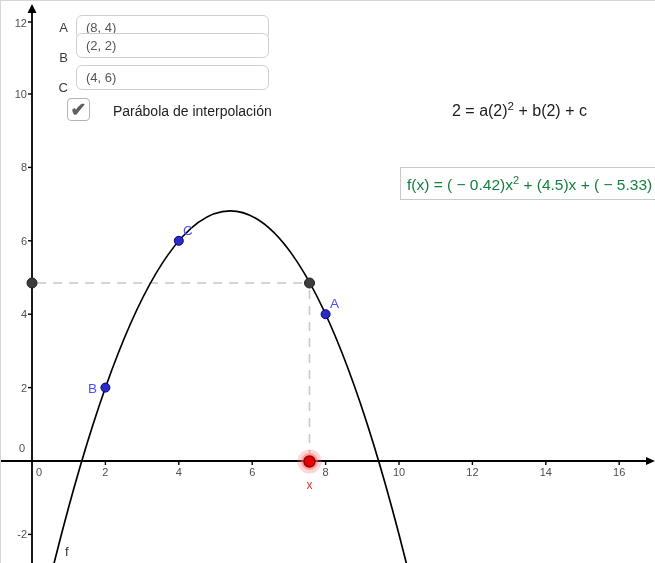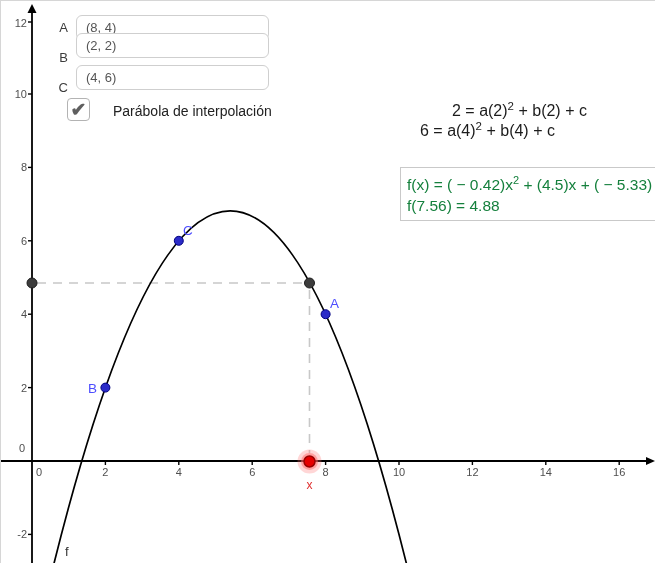--- a/index.html
+++ b/index.html
@@ -130,20 +130,18 @@
     <span class="pt-label" style="left:53px;top:79px;">C</span>
     <input class="pt-input" style="top: 64px;" type="text" value="(4, 6)">
   </div>
 
   <div class="checkbox">
     <span class="mark">✔</span>
   </div>
   <span class="cb-label">Parábola de interpolación</span>
 
   <div class="eq" style="left:419px;top:99px;margin-left:32px;"><span>2 = a(2)</span><sup>2</sup><span> + b(2) + c</span></div>
-  <div class="eq" style="left:419px;top:119px;"><span>6 = a(4)</span><sup>2</sup><span> + b(4) + c</span></div>
 
   <div class="result-box">
     <div><span>f(x) = ( − 0.42)x</span><sup>2</sup><span> + (4.5)x + ( − 5.33)</span></div>
-    <div>f(7.56) = 4.88</div>
   </div>
 
 </div>
 
 </body></html>

